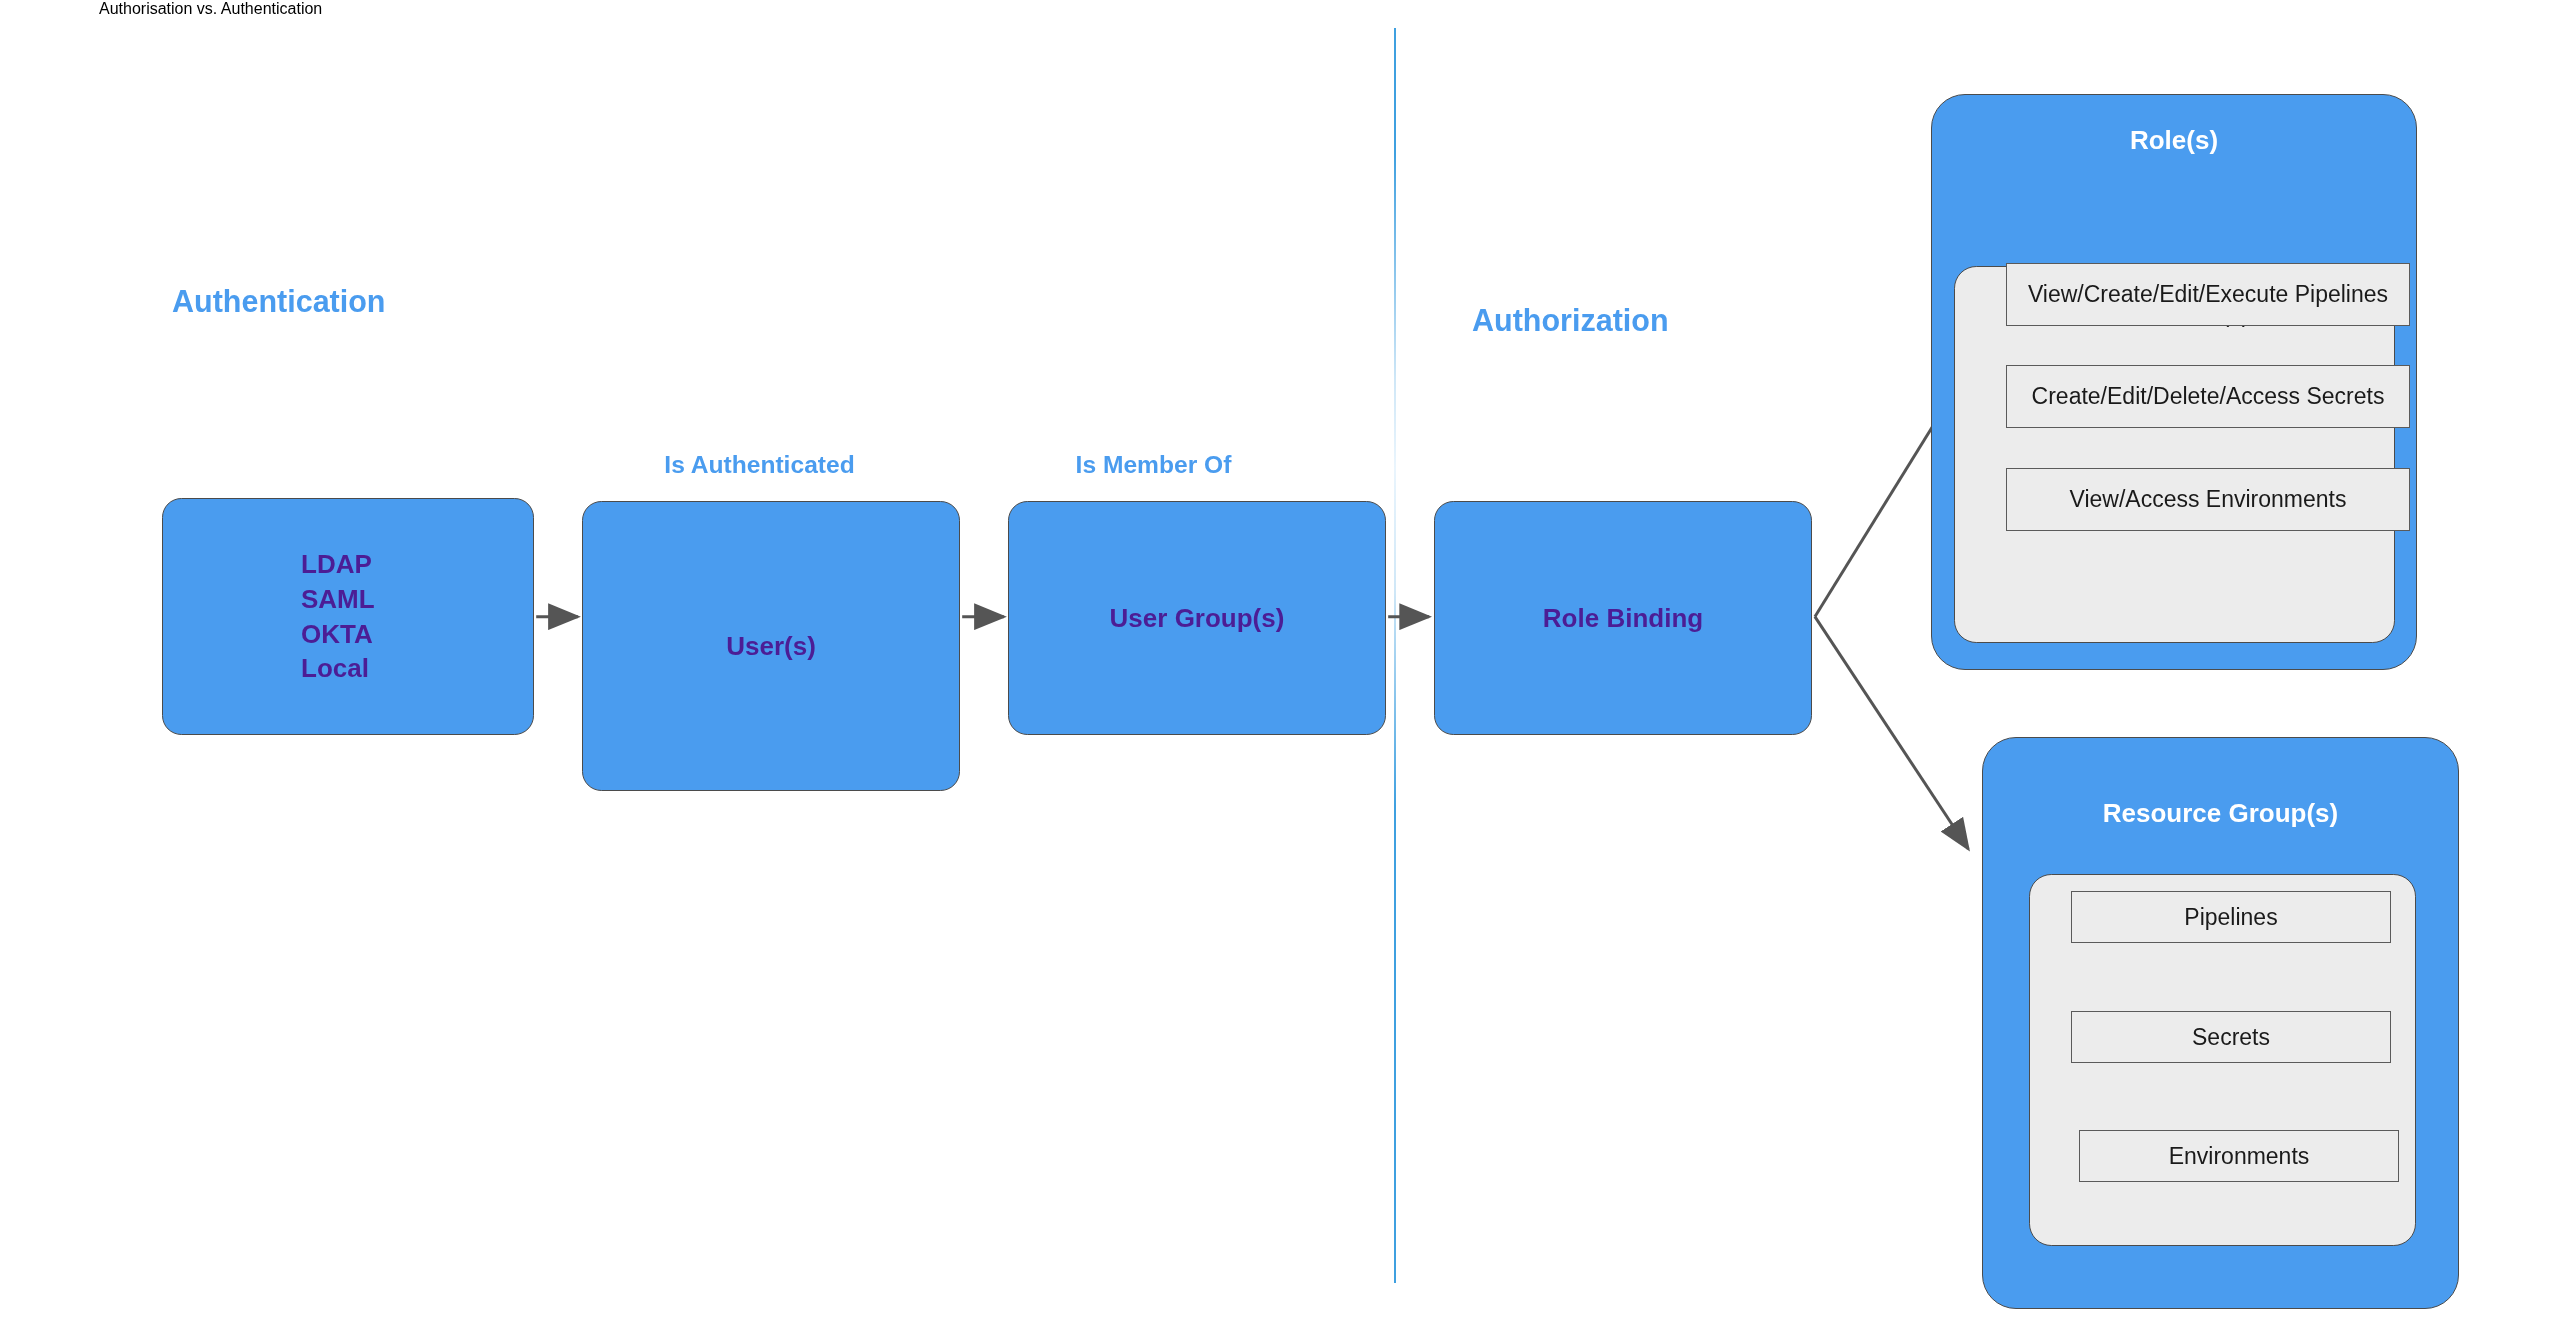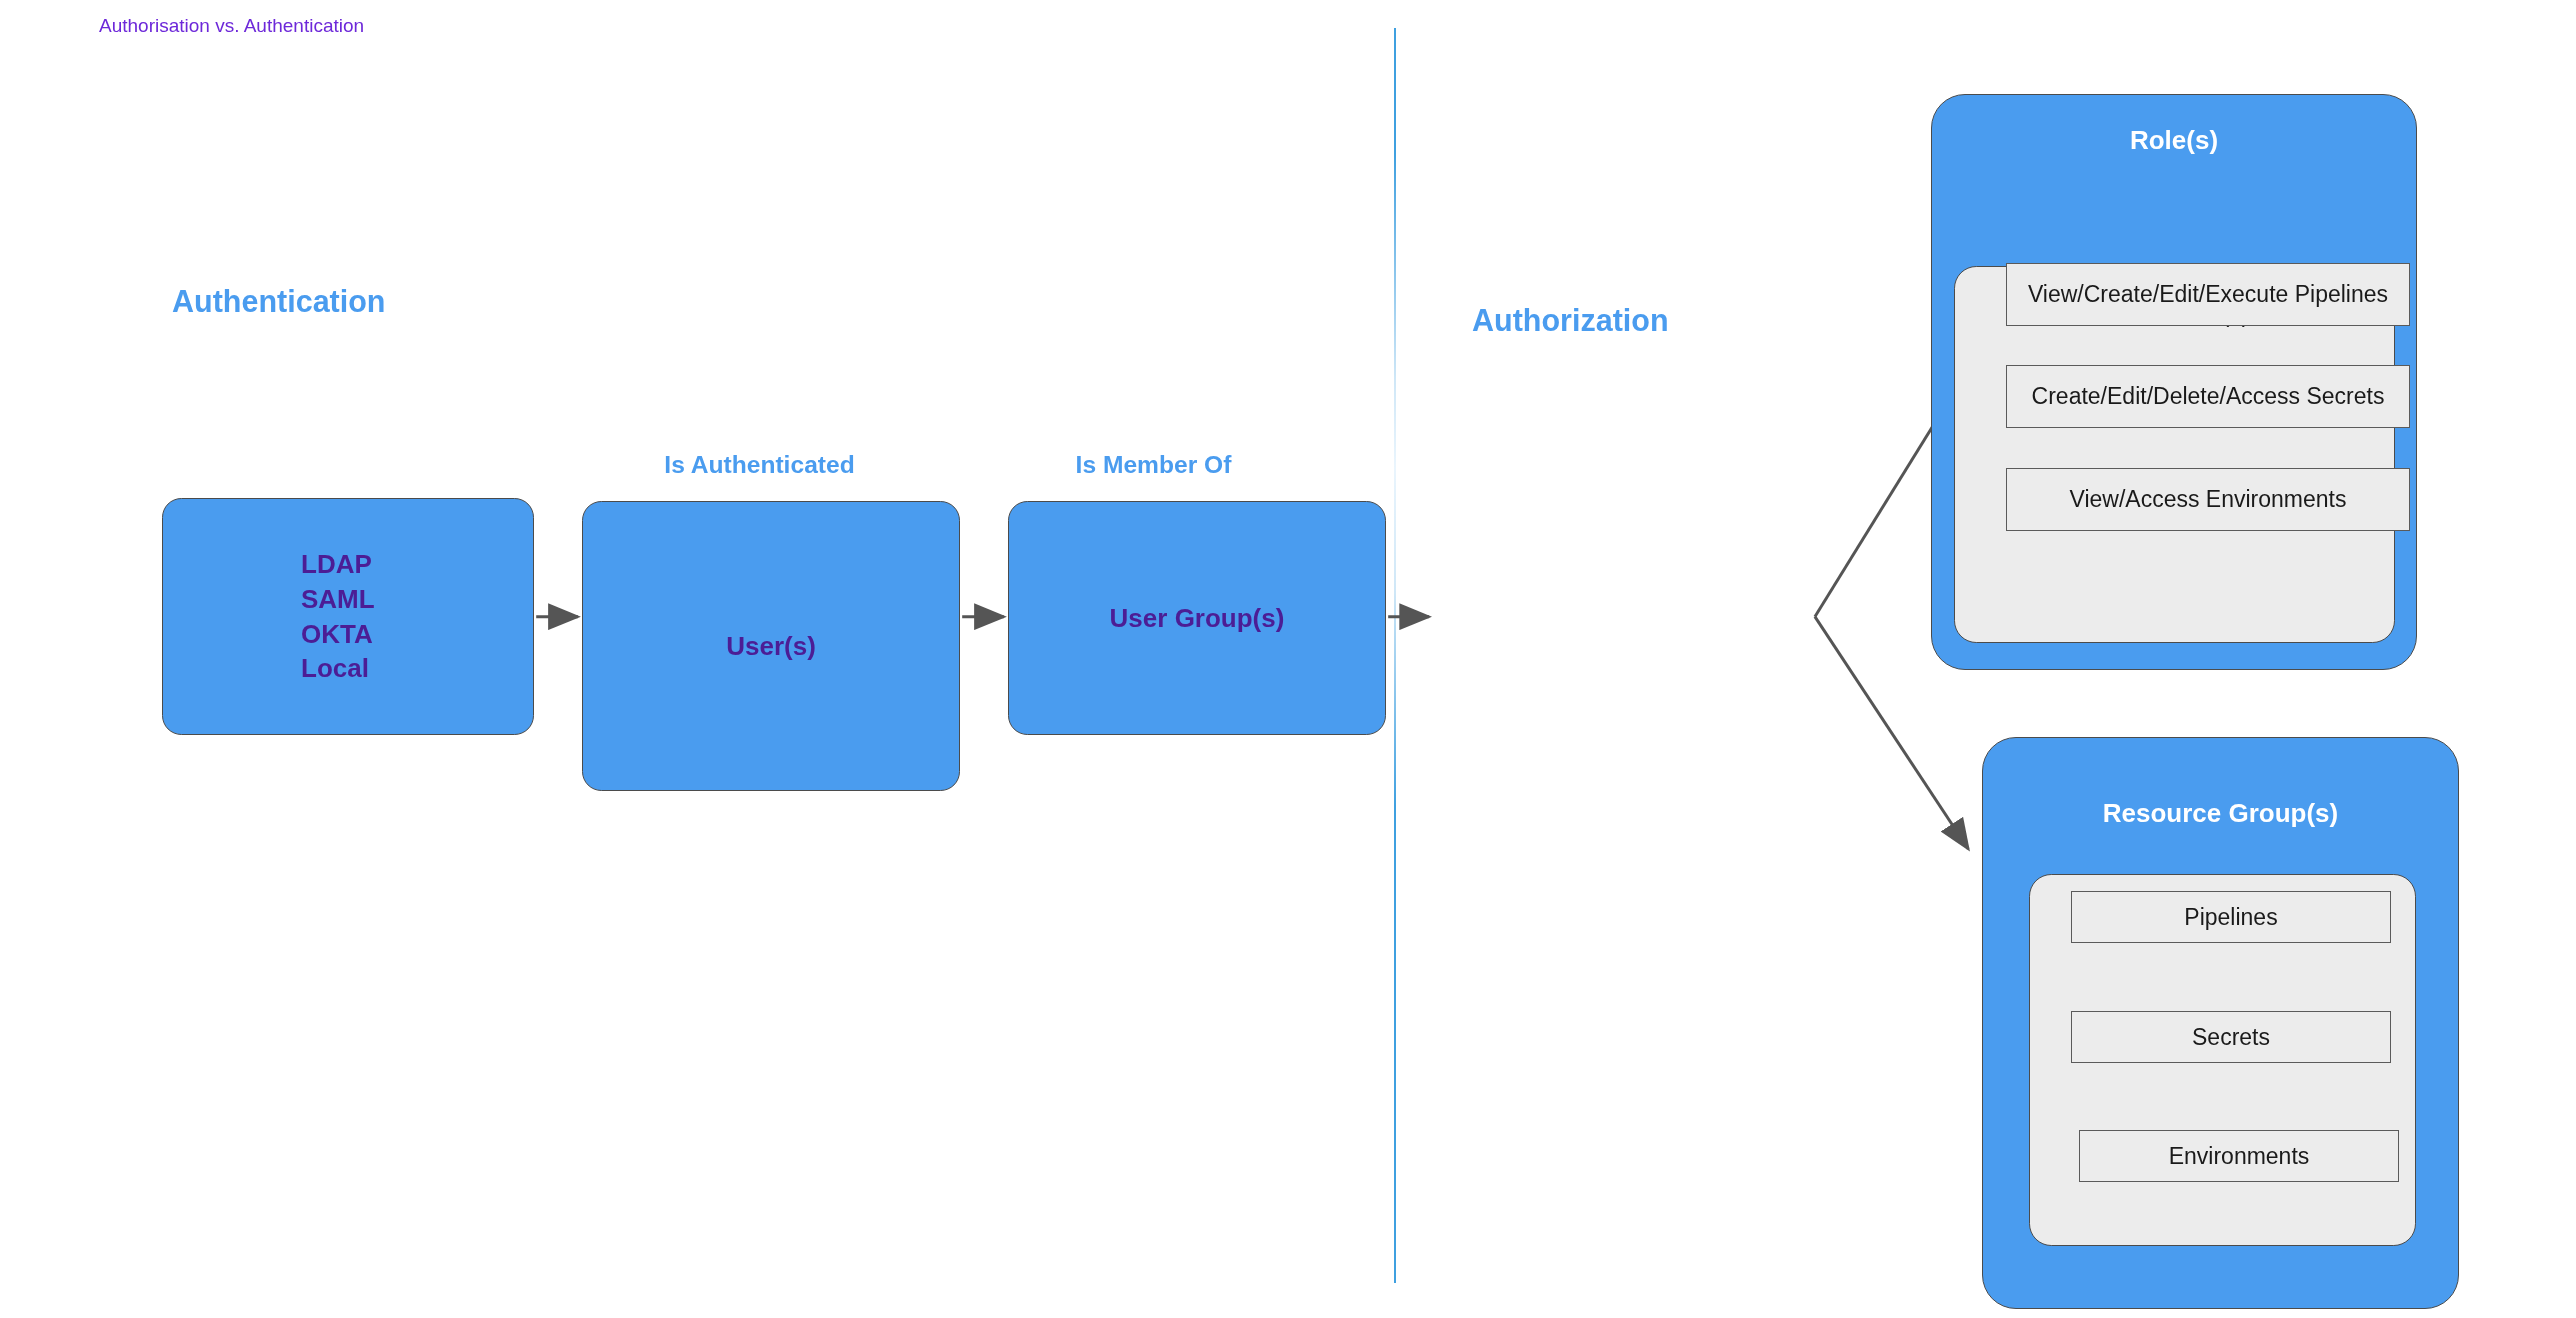--- a/index.html
+++ b/index.html
@@ -15,23 +15,23 @@
     width: 2576px;
     height: 1319px;
     background: #ffffff;
     overflow: hidden;
   }
 
   
   #diagram-title {
     position: absolute;
     left: 99px;
-    top: 15px;
-    font-size: 19px;
-    color: #6d28d9;
+    top: 0;
+    font-size: 16px;
+    color: #000000;
     font-family: "Liberation Sans", sans-serif;
     white-space: nowrap;
   }
 
   
   .section-heading {
     position: absolute;
     font-size: 30.5px;
     font-weight: bold;
     color: #4a9cef;
@@ -207,20 +207,23 @@
   </div>
 
   <div class="flow-box" id="box-users">
     <span>User(s)</span>
   </div>
 
   <div class="flow-box" id="box-user-groups">
     <span>User Group(s)</span>
   </div>
 
+  <div class="flow-box" id="box-role-binding">
+    <span>Role Binding</span>
+  </div>
 
   <div class="group-panel" id="panel-roles">
     <div class="group-title">Role(s)</div>
     <div class="inner-panel">
       <div class="inner-title">Permission(s)</div>
     </div>
   </div>
   <div class="item-box" id="perm-pipelines">View/Create/Edit/Execute Pipelines</div>
   <div class="item-box" id="perm-secrets">Create/Edit/Delete/Access Secrets</div>
   <div class="item-box" id="perm-environments">View/Access Environments</div>

